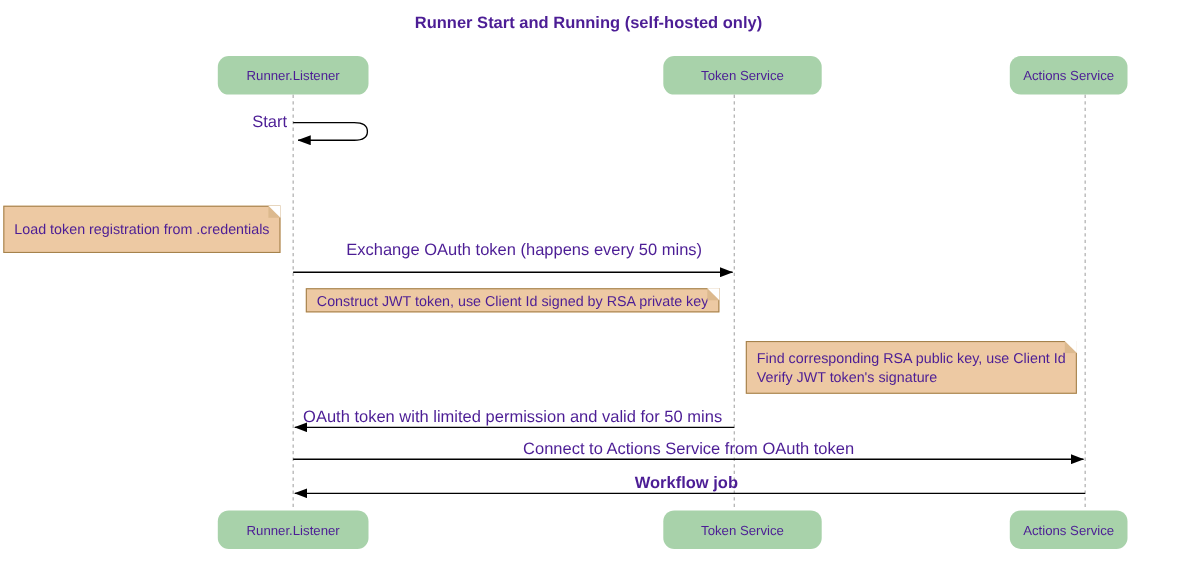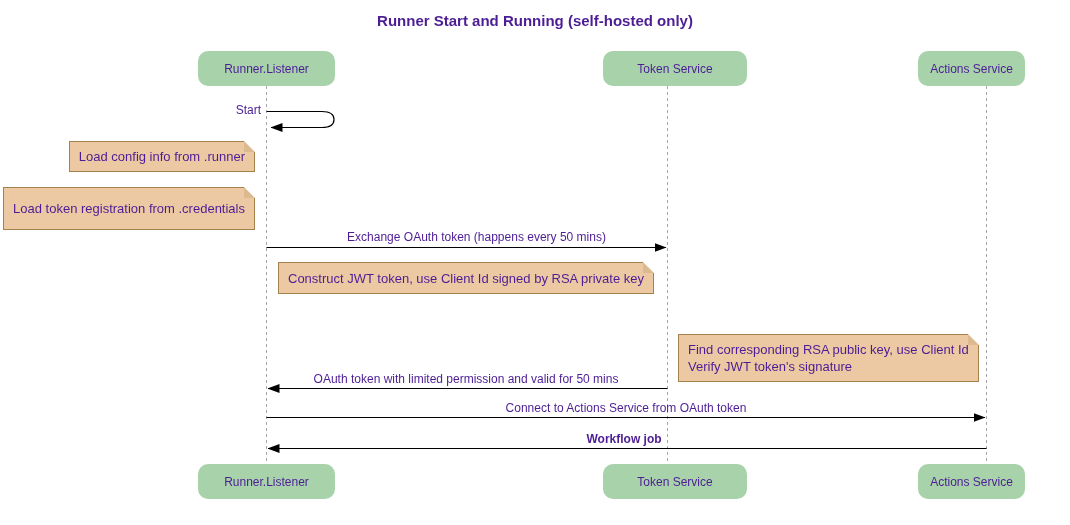--- a/index.html
+++ b/index.html
@@ -34,27 +34,27 @@
     font-size: 12px;
     box-sizing: border-box;
   }
   .p-runner  { left: 198px; width: 137px; }
   .p-token   { left: 603px; width: 144px; }
   .p-actions { left: 918px; width: 107px; }
   .row-top    { top: 51px; }
   .row-bottom { top: 464px; }
   .msg {
     position: absolute;
-    font-size: 12px;
+    font-size: 15px;
     line-height: 15px;
     white-space: nowrap;
   }
   .msg.centered { transform: translateX(-50%); }
   .msg-start    { right: 809px; top: 103px; }
-  .msg-exchange { left: 466px;  top: 230px; padding-left: 21px; }
+  .msg-exchange { left: 466px;  top: 220px; padding-left: 21px; }
   .msg-oauth    { left: 466px;  top: 372px; }
   .msg-connect  { left: 626px;  top: 401px; }
   .msg-workflow { left: 624px;  top: 432px; font-weight: bold; }
   .note {
     position: absolute;
     background: #edc9a3;
     border: 1px solid #a5824c;
     box-sizing: border-box;
     font-size: 13px;
     line-height: 17px;
@@ -67,22 +67,22 @@
   .note::before {
     content: "";
     position: absolute;
     top: -1px; right: -1px;
     border-style: solid;
     border-width: 0 11px 11px 0;
     border-color: #ffffff #ffffff #dcb98e #dcb98e;
   }
   .note-a { right: 815px; top: 141px; height: 31px; }
   .note-b { right: 815px; top: 187px; height: 43px; }
-  .note-c { left: 278px;  top: 262px; height: 32px; }
-  .note-d { left: 678px;  top: 310px; height: 48px; margin-top: 24px; }
+  .note-c { left: 278px;  top: 262px; height: 22px; }
+  .note-d { left: 678px;  top: 310px; height: 48px; }
 </style>
 </head>
 <body>
 
 <div class="canvas">
 
   <div class="title">Runner Start and Running (self-hosted only)</div>
 
   <svg class="layer" xmlns="http://www.w3.org/2000/svg">
     <defs>
@@ -106,23 +106,20 @@
   <div class="participant p-runner row-top">Runner.Listener</div>
   <div class="participant p-token row-top">Token Service</div>
   <div class="participant p-actions row-top">Actions Service</div>
 
   <div class="msg msg-start">Start</div>
   <div class="msg centered msg-exchange">Exchange OAuth token (happens every 50 mins)</div>
   <div class="msg centered msg-oauth">OAuth token with limited permission and valid for 50 mins</div>
   <div class="msg centered msg-connect">Connect to Actions Service from OAuth token</div>
   <div class="msg centered msg-workflow">Workflow job</div>
 
-  <div class="note note-a">
-    <div>Load config info from .runner</div>
-  </div>
   <div class="note note-b">
     <div>Load token registration from .credentials</div>
   </div>
   <div class="note note-c">
     <div>Construct JWT token, use Client Id signed by RSA private key</div>
   </div>
   <div class="note note-d">
     <div>Find corresponding RSA public key, use Client Id</div>
     <div>Verify JWT token's signature</div>
   </div>

